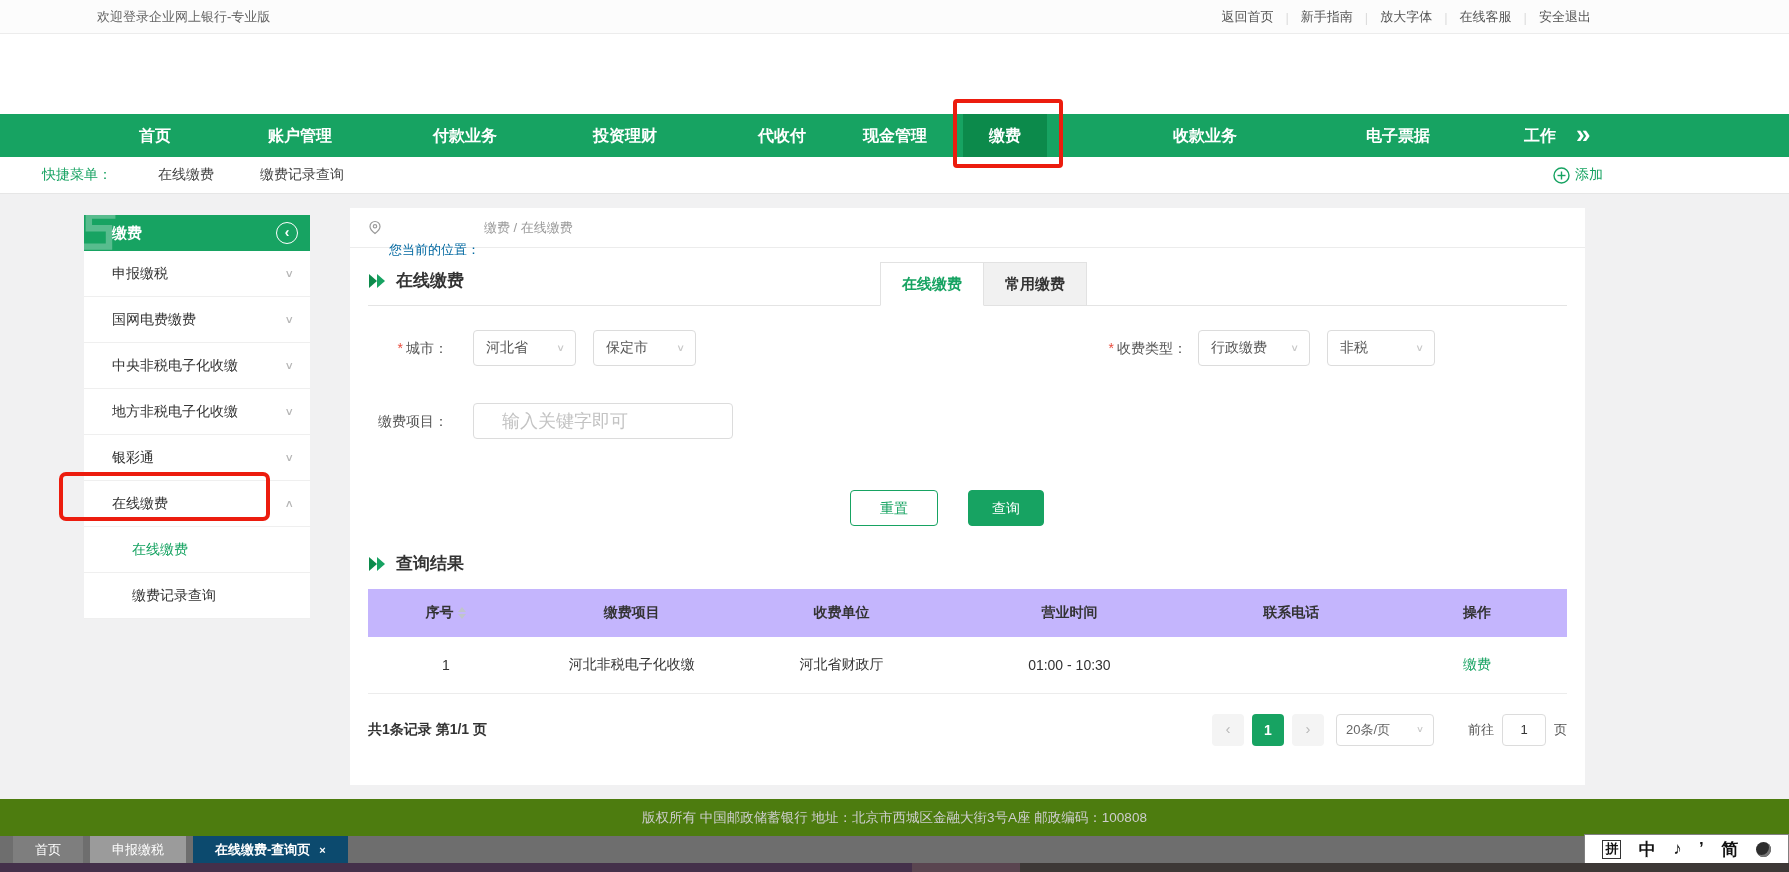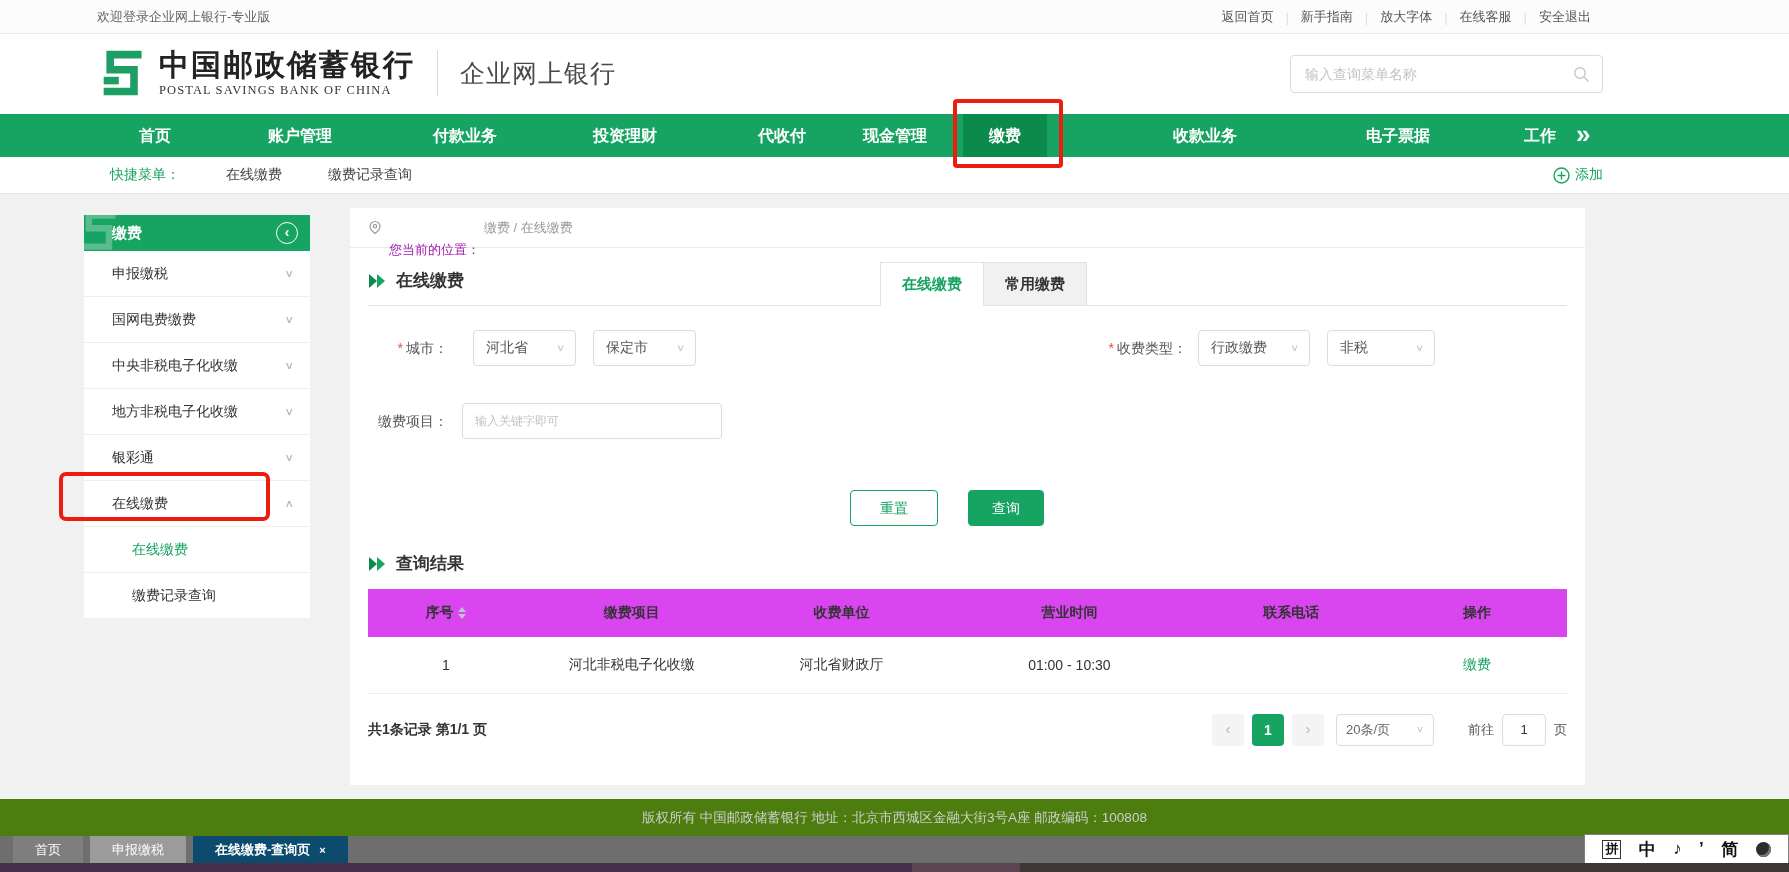--- a/index.html
+++ b/index.html
@@ -30,21 +30,21 @@
   
   .navbar { position:absolute; left:0; top:114px; width:100%; height:43px; background:#17a362; }
   .nav-item { position:absolute; top:0; transform:translateX(-50%); height:43px; line-height:43px; color:#fff; font-size:16px; font-weight:bold; cursor:pointer; white-space:nowrap; }
   .nav-item.active { background:#0c8a4b; padding:0 26px; }
   .n0{left:155px}.n1{left:300px}.n2{left:465px}.n3{left:625px}.n4{left:782px}.n5{left:895px}.n6{left:1005px}.n7{left:1205px}.n8{left:1398px}.n9{left:1540px}
   .nav-more { position:absolute; left:1576px; top:0; height:43px; line-height:40px; color:#fff; font-size:26px; font-weight:bold; cursor:pointer; letter-spacing:-3px; }
   .nav-more::after { content:"\00BB"; }
 
   
   .quickbar { position:absolute; left:0; top:157px; width:100%; height:37px; background:#fff; border-bottom:1px solid #e6e6e6; display:flex; align-items:center; }
-  .qm-label { margin-left:110px; font-size:14px; color:#17a362; }
+  .qm-label { margin-left:42px; font-size:14px; color:#17a362; }
   .qm-item { margin-left:46px; font-size:14px; color:#444; cursor:pointer; }
   .add-btn { position:absolute; right:186px; display:flex; align-items:center; cursor:pointer; }
   .add-btn .add-txt { color:#17a362; font-size:14px; margin-left:5px; }
 
   
   .main { position:absolute; left:0; top:194px; width:100%; height:605px; background:#f1f1f2; }
 
   
   .sidebar { position:absolute; left:84px; top:21px; width:226px; }
   .sb-header { position:relative; height:36px; background:#17a362; color:#fff; font-size:15px; font-weight:bold; display:flex; align-items:center; padding-left:28px; overflow:hidden; }
@@ -54,21 +54,21 @@
   .sb-item { position:relative; height:46px; background:#fff; border-bottom:1px solid #efefef; display:flex; align-items:center; padding:0 16px 0 28px; font-size:14px; color:#333; cursor:pointer; }
   .sb-item .chev { position:absolute; right:16px; color:#b5b5b5; font-size:13px; }
   .chev-down::after { content:"\2228"; transform:scaleY(.8); display:inline-block; }
   .chev-up::after { content:"\2227"; transform:scaleY(.8); display:inline-block; }
   .sb-sub { height:46px; background:#fff; border-bottom:1px solid #efefef; display:flex; align-items:center; padding-left:48px; font-size:14px; color:#333; cursor:pointer; }
   .sb-sub.active { color:#17a362; }
 
   
   .panel { position:absolute; left:350px; top:14px; width:1235px; height:577px; background:#fff; }
   .breadcrumb { height:40px; border-bottom:1px solid #ececec; display:flex; align-items:center; padding-left:18px; font-size:13px; }
-  .breadcrumb .pre { color:#a21caf; margin-left:7px;margin-top:44px; }
+  .breadcrumb .pre { color:#0369a1; margin-left:7px;margin-top:44px; }
   .breadcrumb .path { color:#999; margin-left:4px; cursor:pointer; }
 
   .section-head { position:relative; margin:14px 18px 0; height:44px; border-bottom:1px solid #e4e4e4; }
   .sec-title { position:absolute; left:0; top:7px; display:flex; align-items:center; font-size:17px; font-weight:bold; color:#333; }
   .sec-title svg { margin-right:9px; }
   .tabs { position:absolute; left:512px; bottom:-1px; display:flex; }
   .tab { height:44px; line-height:42px; padding:0 21px; background:#f1f1f1; border:1px solid #e2e2e2; border-left-width:0; font-size:15px; font-weight:bold; color:#333; cursor:pointer; }
   .tab:first-child { border-left-width:1px; }
   .tab.active { background:#fff; color:#17a362; border-bottom-color:#fff; }
 
@@ -78,31 +78,31 @@
   .req::after { content:"*"; }
   .lbl-city { left:20px; top:24px; width:78px; }
   .lbl-feetype { left:725px; top:24px; width:112px; }
   .lbl-project { left:3px; top:97px; width:95px; }
   .sel { position:absolute; height:36px; border:1px solid #dcdcdc; border-radius:4px; background:#fff; display:flex; align-items:center; justify-content:space-between; padding:0 10px 0 12px; font-size:14px; color:#555; cursor:pointer; }
   .sel .chev { color:#c8c8c8; font-size:12px; }
   .sel-province { left:123px; top:24px; width:103px; }
   .sel-city     { left:243px; top:24px; width:103px; }
   .sel-fee1     { left:848px; top:24px; width:112px;gap:16px; }
   .sel-fee2     { left:977px; top:24px; width:108px; }
-  .inp-project  { position:absolute; left:112px; top:97px; width:260px; height:36px; border:1px solid #dcdcdc; border-radius:4px; padding:0 12px; font-size:12px; color:#333; outline:none; font-family:inherit; }
+  .inp-project  { position:absolute; left:123px; top:97px; width:260px; height:36px; border:1px solid #dcdcdc; border-radius:4px; padding:0 28px; font-size:18px; color:#333; outline:none; font-family:inherit; }
   .inp-project::placeholder { color:#c3c3c3; }
   .btn { position:absolute; top:184px; height:36px; border-radius:4px; font-size:14px; text-align:center; line-height:34px; cursor:pointer; }
   .btn-reset { left:500px; width:88px; background:#fff; border:1px solid #17a362; color:#17a362; }
   .btn-query { left:618px; width:76px; background:#17a362; border:1px solid #17a362; color:#fff; }
 
   .results-head { display:flex; align-items:center; margin:6px 0 0 18px; font-size:17px; font-weight:bold; color:#333; }
   .results-head svg { margin-right:9px; }
 
   table.results { width:calc(100% - 36px); margin:14px 18px 0; border-collapse:collapse; table-layout:fixed; }
-  table.results th { background:#d946ef; height:48px; font-size:14px; color:#333; font-weight:bold; text-align:center; }
+  table.results th { background:#c4b5fd; height:48px; font-size:14px; color:#333; font-weight:bold; text-align:center; }
   table.results td { height:56px; border-bottom:1px solid #ececec; font-size:14px; color:#333; text-align:center; }
   .c0{width:13%}.c1{width:18%}.c2{width:17%}.c3{width:21%}.c4{width:16%}.c5{width:15%}
   td.seq { color:#17a362; }
   td.op span { color:#17a362; cursor:pointer; }
   .sort-ico { display:inline-flex; flex-direction:column; vertical-align:middle; margin-left:5px; cursor:pointer; }
   .sort-ico i { display:block; width:0; height:0; border-left:4px solid transparent; border-right:4px solid transparent; }
   .sort-ico .up { border-bottom:5px solid #c0c4cc; margin-bottom:2px; }
   .sort-ico .dn { border-top:5px solid #c0c4cc; }
 
   .pagination { display:flex; justify-content:space-between; align-items:center; margin:20px 18px 0; }
@@ -149,41 +149,20 @@
       <span class="lnk">新手指南</span>
         <span class="sep">|</span>
       <span class="lnk">放大字体</span>
         <span class="sep">|</span>
       <span class="lnk">在线客服</span>
         <span class="sep">|</span>
       <span class="lnk">安全退出</span>
     </div>
   </div>
 
-  <div class="header">
-    <div class="logo-wrap">
-      <svg class="logo-ico" width="52" height="52" viewBox="0 0 48 48">
-        <path d="M43 7 H14 V21 H36 V41 H8" fill="none" stroke="#1d9e63" stroke-width="7"></path>
-        <path d="M8 31 H22" fill="none" stroke="#1d9e63" stroke-width="7"></path>
-      </svg>
-      <div>
-        <div class="bank-cn">中国邮政储蓄银行</div>
-        <div class="bank-en">POSTAL SAVINGS BANK OF CHINA</div>
-      </div>
-      <div class="logo-divider"></div>
-      <div class="product-name">企业网上银行</div>
-    </div>
-    <div class="search-box">
-      <input type="text" placeholder="输入查询菜单名称" style="">
-      <svg class="search-ico" width="17" height="17" viewBox="0 0 17 17">
-        <circle cx="7" cy="7" r="5.2" fill="none" stroke="#c9c9c9" stroke-width="1.5"></circle>
-        <line x1="11" y1="11" x2="15.5" y2="15.5" stroke="#c9c9c9" stroke-width="1.5"></line>
-      </svg>
-    </div>
-  </div>
 
   <div class="navbar">
     <span class="nav-item n0">首页</span>
     <span class="nav-item n1">账户管理</span>
     <span class="nav-item n2">付款业务</span>
     <span class="nav-item n3">投资理财</span>
     <span class="nav-item n4">代收付</span>
     <span class="nav-item n5">现金管理</span>
     <span class="nav-item n6 active">缴费</span>
     <span class="nav-item n7">收款业务</span>

